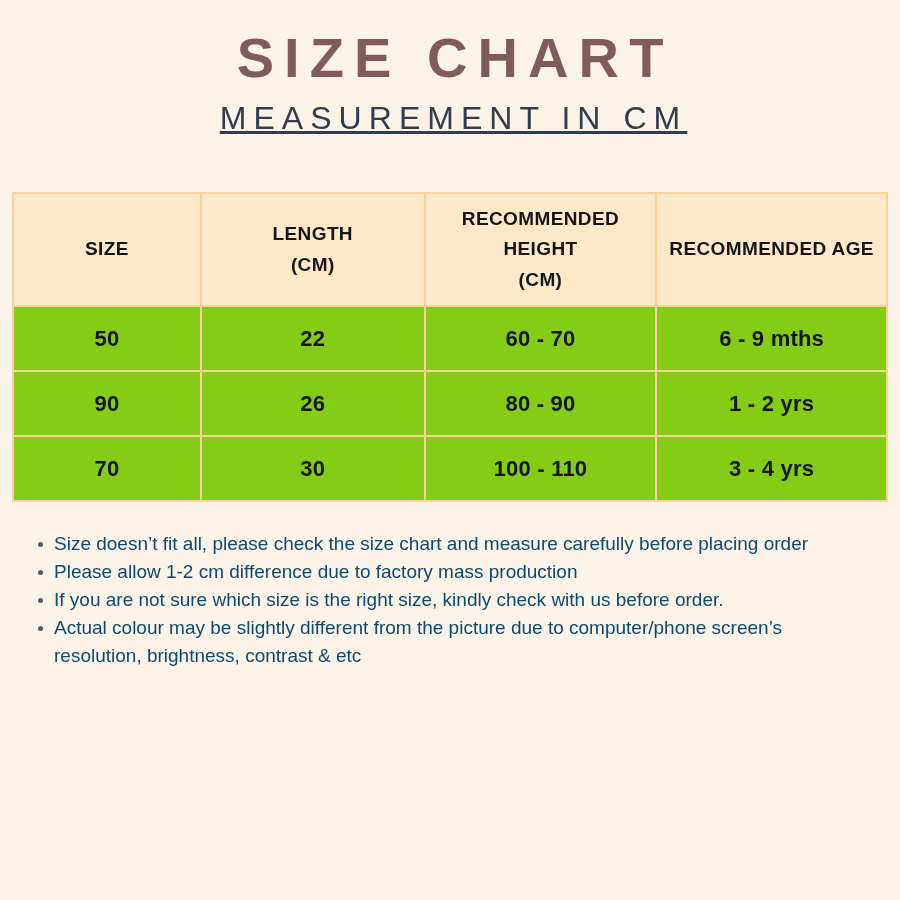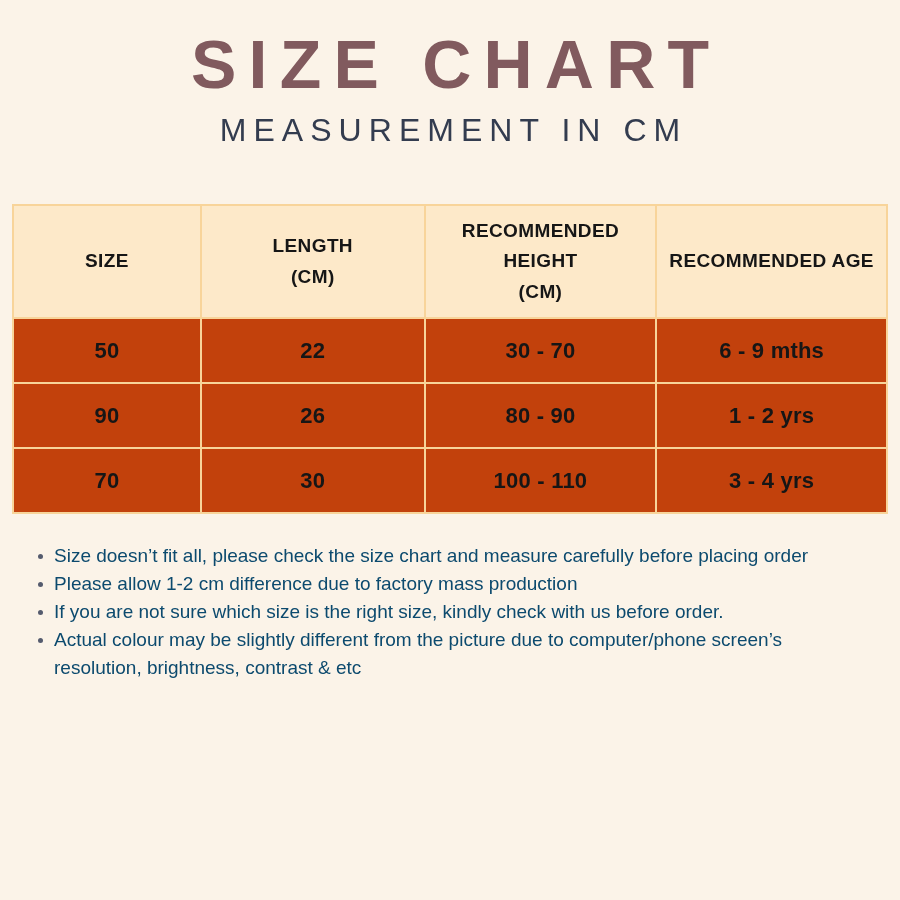--- a/index.html
+++ b/index.html
@@ -7,36 +7,37 @@
     width: 900px; height: 900px;
     background: #fbf3e8;
     font-family: "Liberation Sans", sans-serif;
     overflow: hidden;
   }
   .canvas { width: 900px; height: 900px; position: relative; }
 
   .page-title {
     padding-top: 30px;
     text-align: center;
-    font-size: 68px;
+    font-size: 56px;
     font-weight: 700;
     letter-spacing: 0.18em;
     text-indent: 0.18em;
     color: #815a5e;
     line-height: 1.0;
   }
   .page-subtitle {
     margin-top: 16px;
     text-align: center;
     font-size: 32px;
     font-weight: 400;
     letter-spacing: 0.22em;
     text-indent: 0.22em;
     color: #333c4f;
     line-height: 1.0;
+    text-decoration: underline;
   }
 
   table.size-table {
     margin: 58px auto 0 auto;
     width: 876px;
     border-collapse: collapse;
     table-layout: fixed;
   }
   .size-table th, .size-table td {
     border: 2px solid #f8d49a;
@@ -46,21 +47,21 @@
   }
   .size-table thead th {
     background: #fde9c9;
     height: 109px;
     font-size: 19px;
     font-weight: 700;
     letter-spacing: 0.02em;
     line-height: 1.6;
   }
   .size-table tbody td {
-    background: #c2410c;
+    background: #84cc16;
     height: 61px;
     font-size: 22px;
     font-weight: 700;
     letter-spacing: 0.01em;
   }
   .col-size   { width: 21.5%; }
   .col-length { width: 25.6%; }
   .col-height { width: 26.5%; }
   .col-age    { width: 26.4%; }
 
@@ -119,21 +120,21 @@
         <th>
           <div>RECOMMENDED AGE</div>
           <div></div>
         </th>
       </tr>
     </thead>
     <tbody>
       <tr>
         <td>50</td>
         <td>22</td>
-        <td>30 - 70</td>
+        <td>60 - 70</td>
         <td>6 - 9 mths</td>
       </tr>
       <tr>
         <td>90</td>
         <td>26</td>
         <td>80 - 90</td>
         <td>1 - 2 yrs</td>
       </tr>
       <tr>
         <td>70</td>

